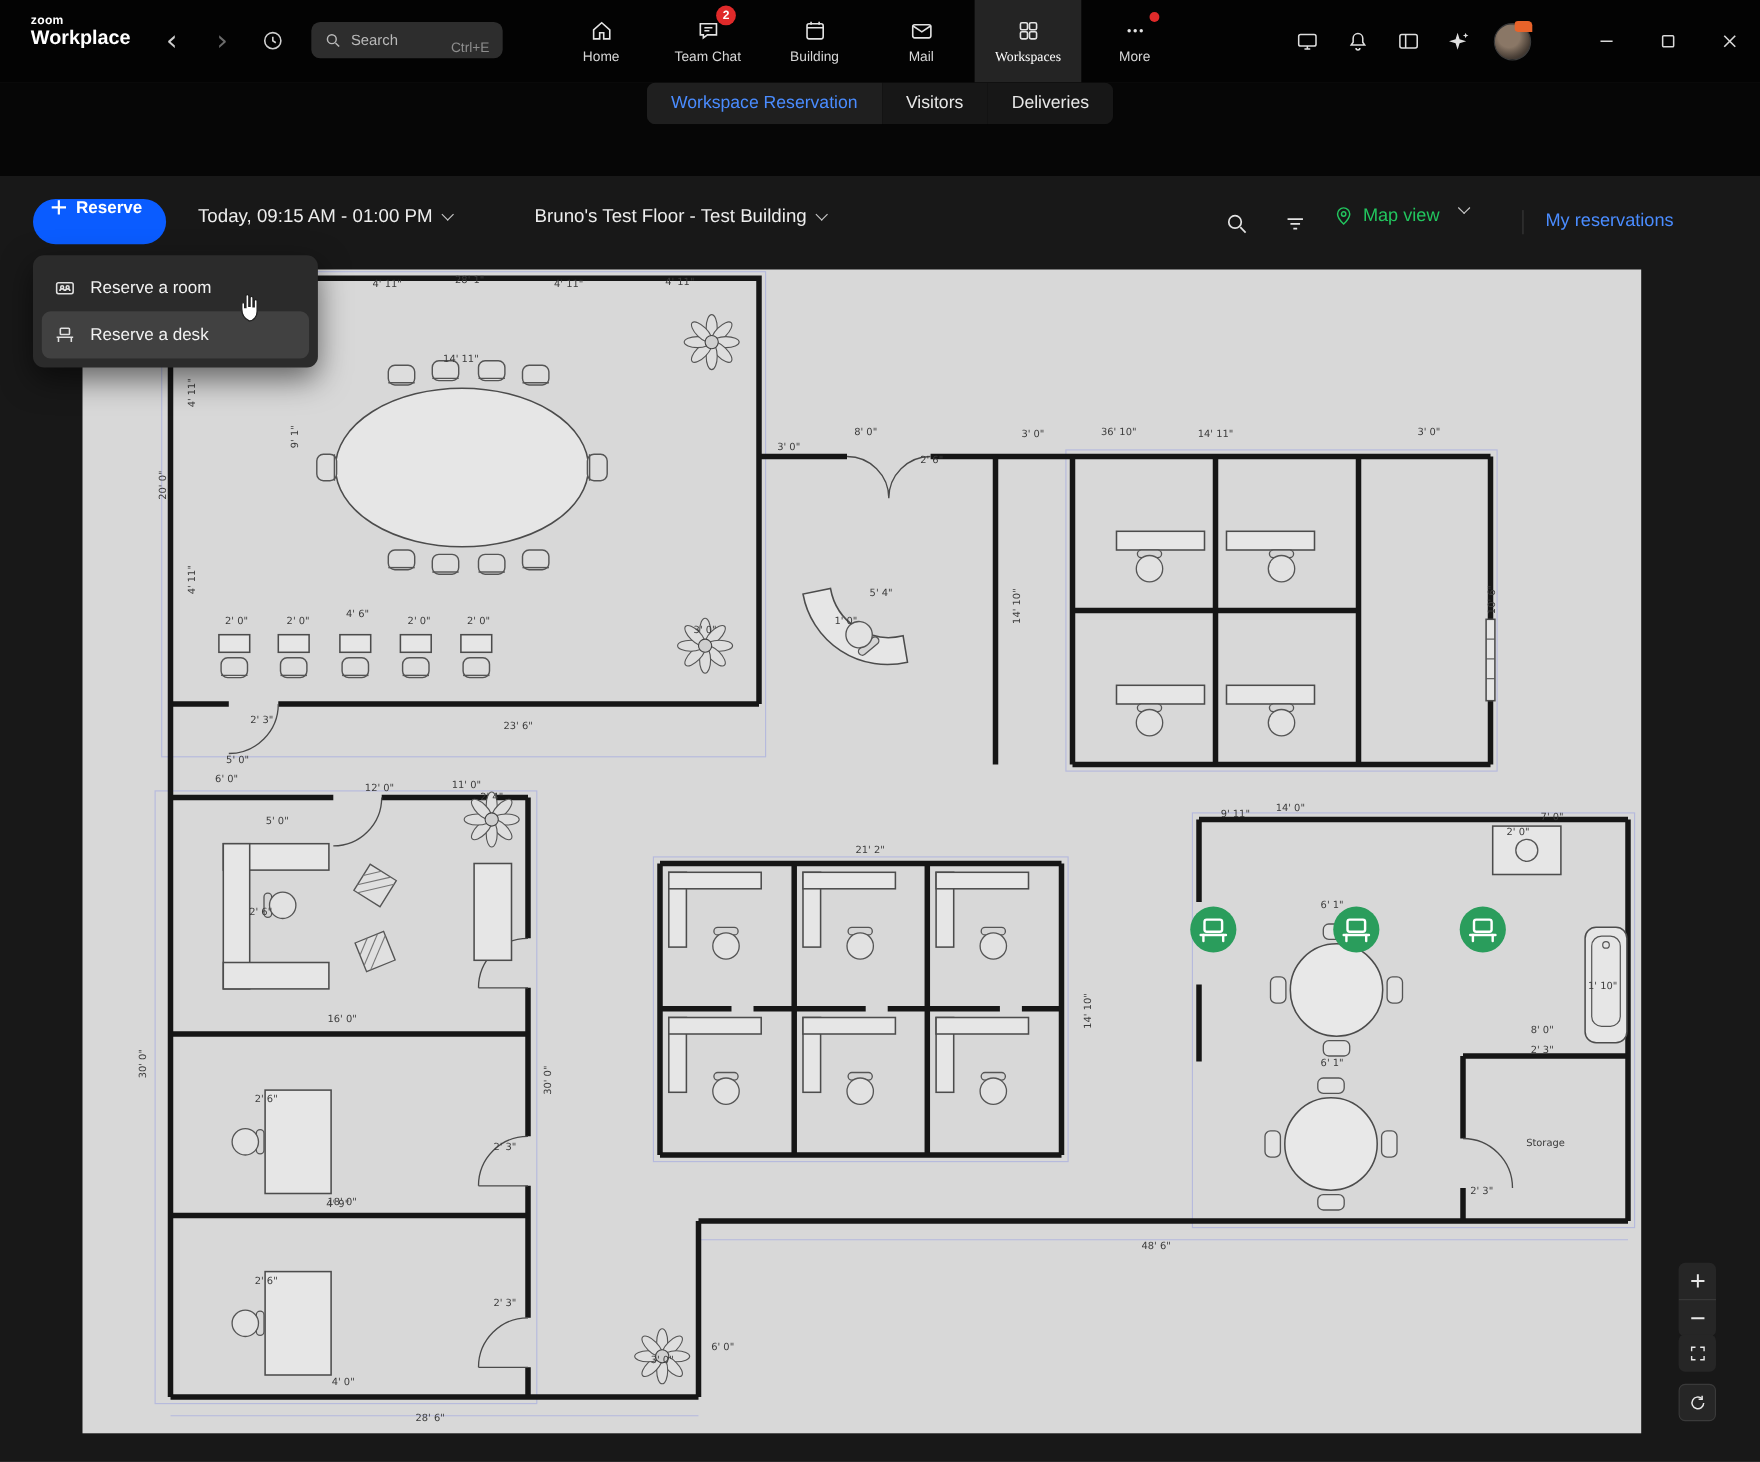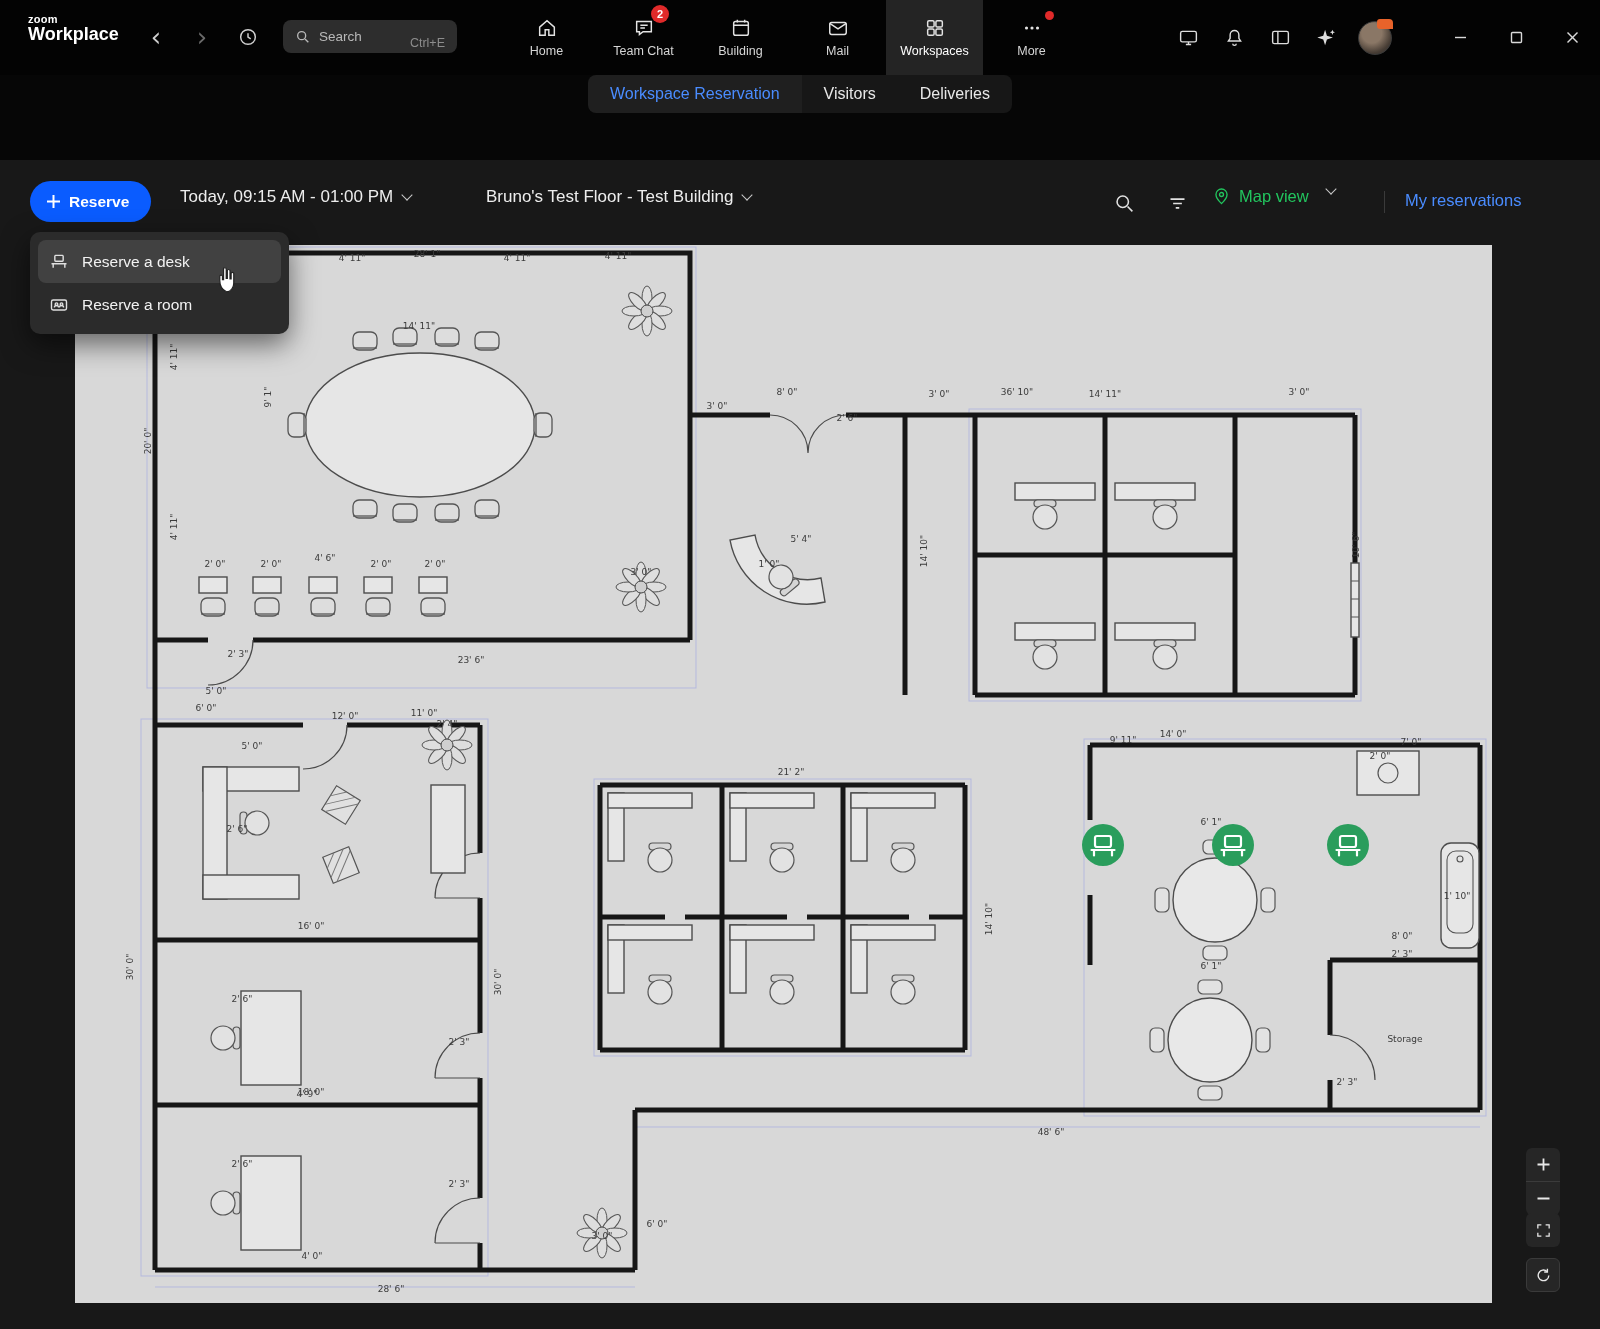--- a/index.html
+++ b/index.html
@@ -16,40 +16,40 @@
   .tb-chev.back { left:140px; }
   .tb-chev.fwd { left:186px; color:#6b6b6b; }
   .tb-hist { position:absolute; left:232px; top:22px; width:32px; height:30px; }
   .searchbox { position:absolute; left:283px; top:20px; width:174px; height:33px; background:#2d2d2d; border-radius:8px; display:flex; align-items:center; padding:0 12px; gap:8px; cursor:text; }
   .searchbox .s-text { font-size:13.5px; color:#b9b9b9; }
   .searchbox .s-short { margin-left:auto; font-size:12.5px; color:#8d8d8d;margin-top:12px; }
   .mainnav { position:absolute; left:498px; top:0; height:75px; display:flex; }
   .nav-item { position:relative; width:97px; height:75px; display:flex; flex-direction:column; align-items:center; justify-content:center; gap:5px; cursor:pointer; color:#e3e3e3; }
   .nav-item.active { background:#242424; }
   .nav-label { font-size:12.5px; color:#d6d6d6; }
-  .nav-item.active .nav-label { color:#fff; }
+  .nav-item.active .nav-label { color:#fff;font-family:Liberation Serif, serif; }
   .nav-badge { position:absolute; top:5px; left:56px; min-width:18px; height:18px; border-radius:9px; background:#e02a2a; color:#fff; font-size:11px; font-weight:bold; display:flex; align-items:center; justify-content:center; padding:0 4px; }
   .nav-dot { position:absolute; top:11px; left:62px; width:9px; height:9px; border-radius:50%; background:#e02a2a; }
   .tb-icons { position:absolute; right:208px; top:0; height:75px; display:flex; align-items:center; gap:18px; }
   .tb-icons .icon-btn { width:28px; height:28px; color:#dedede; }
   .avatar-wrap { position:relative; width:34px; height:34px; cursor:pointer; }
   .avatar { width:34px; height:34px; border-radius:50%; background:radial-gradient(circle at 40% 35%, #8a7766 0 35%, #463c34 70%, #2c2c2c 100%); border:1px solid #3a3a3a; }
   .avatar-hat { position:absolute; top:-2px; right:-1px; width:16px; height:10px; background:#e8632a; border-radius:3px 4px 0 3px; }
   .win-controls { position:absolute; right:0; top:0; height:75px; display:flex; }
   .win-btn { width:56px; height:75px; color:#d9d9d9; }
 
   
   .tabsbar { position:absolute; left:0; top:75px; width:1600px; height:85px; background:#060606; display:flex; align-items:flex-start; justify-content:center; }
   .tabgroup { display:inline-flex; border-radius:8px; overflow:hidden; }
   .tab { padding:10px 22px; font-size:16px; background:#171717; color:#e8e8e8; border:none; cursor:pointer; }
   .tab.active { background:#1f1f1f; color:#4a8cff; }
 
   
   .toolbar { position:absolute; left:0; top:160px; width:1600px; height:85px; background:#181818; }
-  .reserve-btn { position:absolute; left:30px; top:21px; height:41px; padding:0 22px 0 16px; border:none; border-radius:21px; background:#0a5cff; color:#fff; font-size:15.5px; font-weight:600; display:flex; align-items:center; gap:8px; cursor:pointer; font-family:inherit; }
+  .reserve-btn { position:absolute; left:30px; top:21px; height:41px; padding:0 22px 0 16px; border:none; border-radius:21px; background:#0a5cff; color:#fff; font-size:15.5px; font-weight:600; display:flex; align-items:flex-start; gap:8px; cursor:pointer; font-family:inherit; }
   .dd-trigger { position:absolute; top:27px; background:none; border:none; color:#ededed; font-size:17px; display:flex; align-items:center; cursor:pointer; font-family:inherit; }
   .dd-datetime { left:180px; }
   .dd-location { left:486px; }
   .chev { display:inline-block; width:8px; height:8px; border-right:1.8px solid #c9c9c9; border-bottom:1.8px solid #c9c9c9; transform:rotate(45deg); margin-left:10px; position:relative; top:-2px; }
   .tbr-icon { position:absolute; top:29px; width:28px; height:28px; color:#e2e2e2; }
   .tbr-search { left:1110px; }
   .tbr-filter { left:1163px; }
   .mapview-btn { position:absolute; left:1212px; top:27px; background:none; border:none; color:#22c55e; font-size:16.5px; display:flex; align-items:flex-start; gap:8px; cursor:pointer; font-family:inherit; }
   .tbr-divider { position:absolute; left:1384px; top:31px; width:1px; height:22px; background:#3a3a3a; }
   .myres-link { position:absolute; left:1405px; top:31px; background:none; border:none; color:#4a8cff; font-size:16.5px; cursor:pointer; font-family:inherit; }
@@ -252,35 +252,35 @@
         <circle cx="12" cy="9.5" r="2.5"></circle>
       </svg>
     <span>Map view</span>
     <span class="chev"></span>
   </button>
   <div class="tbr-divider"></div>
   <button class="myres-link">My reservations</button>
 </div>
 
 <div class="reserve-menu">
-  <div class="rm-item hover">
-    <svg width="20" height="20" viewBox="0 0 24 24" fill="none" stroke="currentColor" stroke-width="1.7">
-        <rect x="7" y="4" width="10" height="7" rx="1"></rect>
-        <path d="M3 14 H21 M5 14 V19 M19 14 V19"></path>
-      </svg>
-    <span>Reserve a desk</span>
-  </div>
   <div class="rm-item">
     <svg width="20" height="20" viewBox="0 0 24 24" fill="none" stroke="currentColor" stroke-width="1.7">
         <rect x="3" y="6" width="18" height="12" rx="2"></rect>
         <circle cx="9" cy="11" r="1.6"></circle>
         <circle cx="15" cy="11" r="1.6"></circle>
         <path d="M6.5 15 a2.5 2.5 0 0 1 5 0 M12.5 15 a2.5 2.5 0 0 1 5 0"></path>
       </svg>
     <span>Reserve a room</span>
+  </div>
+  <div class="rm-item hover">
+    <svg width="20" height="20" viewBox="0 0 24 24" fill="none" stroke="currentColor" stroke-width="1.7">
+        <rect x="7" y="4" width="10" height="7" rx="1"></rect>
+        <path d="M3 14 H21 M5 14 V19 M19 14 V19"></path>
+      </svg>
+    <span>Reserve a desk</span>
   </div>
 </div>
 
 <svg class="cursor" width="26" height="30" viewBox="0 0 19 27">
   <path d="M9,25 C5,23 3,19 3,15 L3,11 C3,9.6 5.4,9.6 5.4,11 L5.4,14 L6.4,14 L6.4,4.5 C6.4,3 8.8,3 8.8,4.5 L8.8,13 L9.8,13 L9.8,6 C9.8,4.6 12.2,4.6 12.2,6 L12.2,13.5 L13.2,13.5 L13.2,8.5 C13.2,7.1 15.6,7.1 15.6,8.5 L15.6,17 C15.6,21 13,25 9,25 Z" fill="#ffffff" stroke="#222" stroke-width="1.1"></path>
 </svg>
 
 <div class="map">
   <svg viewBox="0 0 1417 1058">
     <defs>

